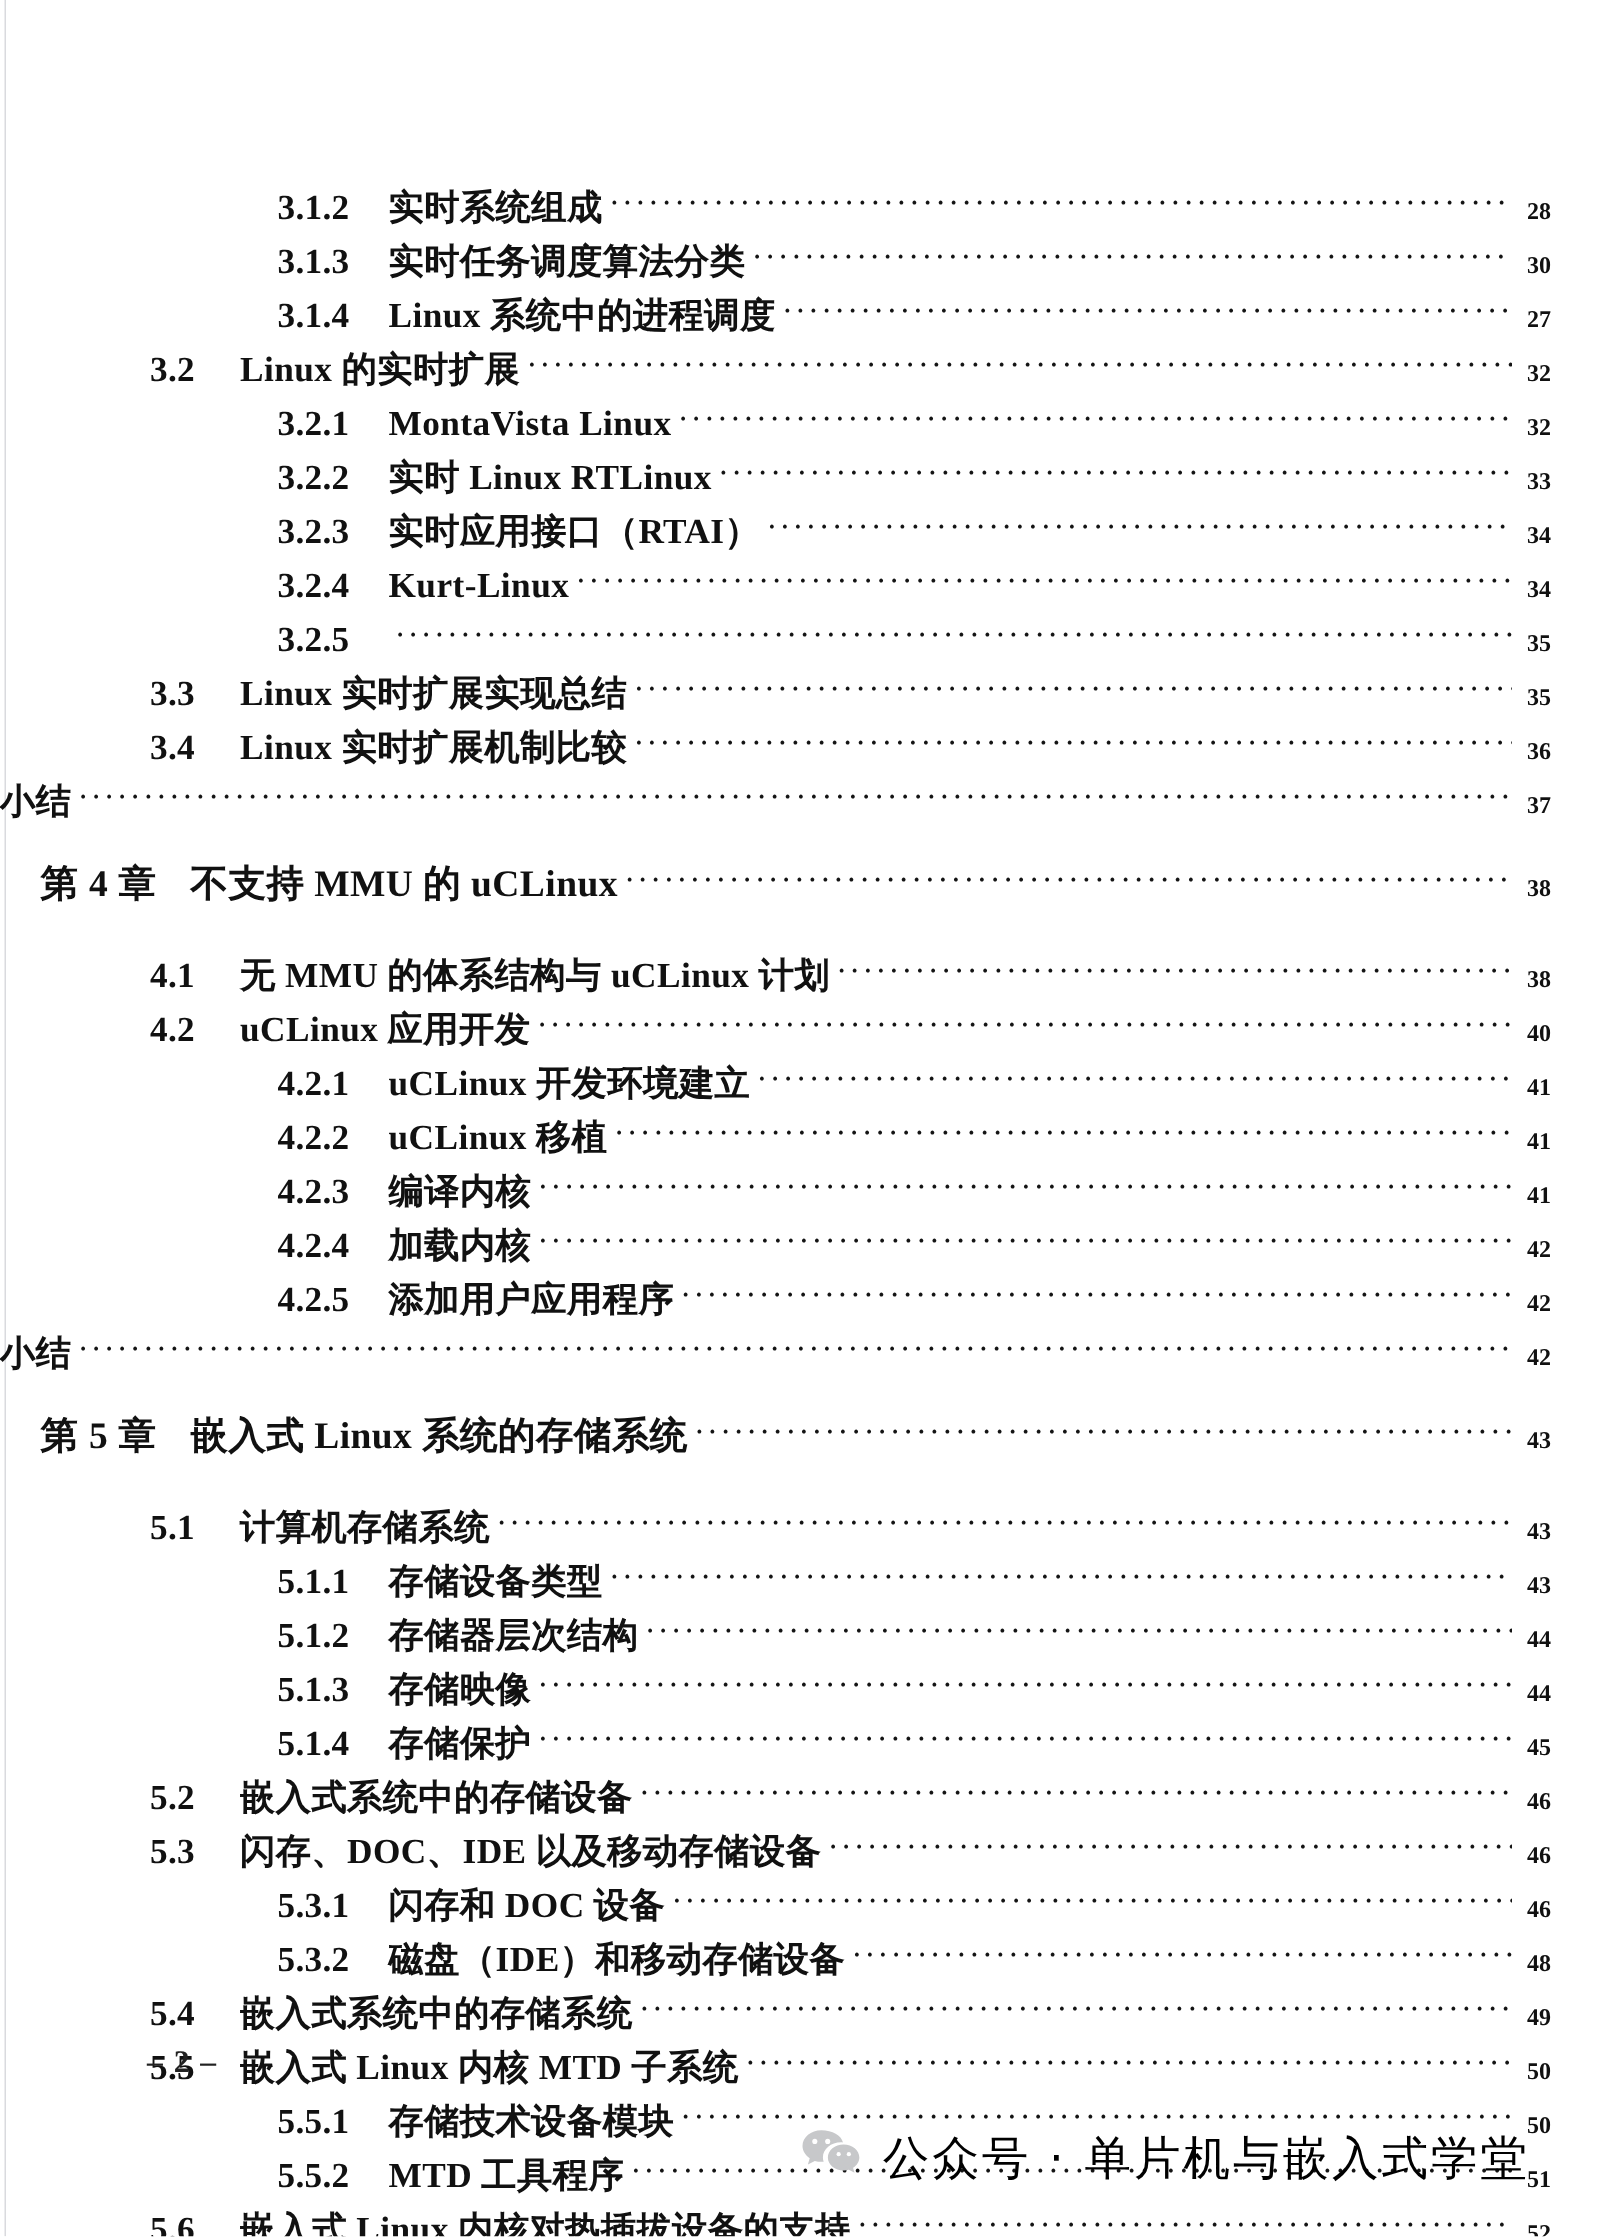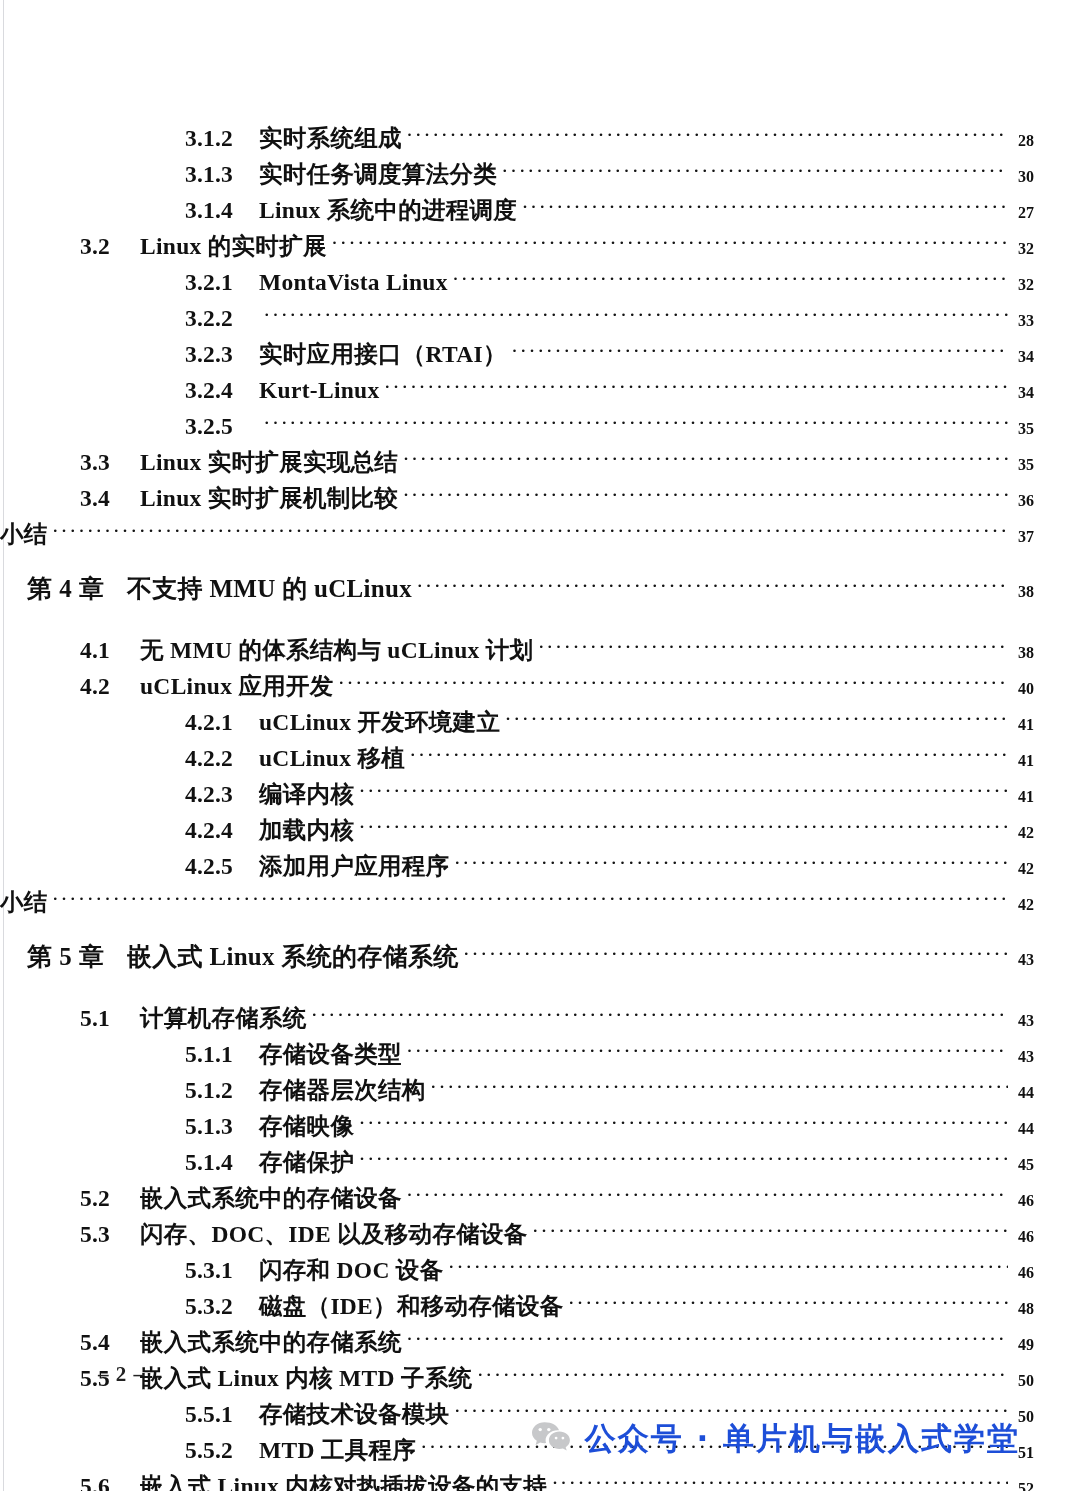--- a/index.html
+++ b/index.html
@@ -37,21 +37,21 @@
   .entry {
     display: flex;
     align-items: baseline;
     height: 36px;
     font-size: 23.5px;
     white-space: nowrap;
   }
 
   
   .lvl-chap  { padding-left: 98px; }
-  .lvl-2     { padding-left: 80px; }
+  .lvl-2     { padding-left: 100px; }
   .lvl-3     { padding-left: 185px; }
   .lvl-sum   { }
 
   .num {
     font-weight: bold;
     letter-spacing: 0.2px;
     flex: none;
   }
   .num-2 { width: 60px; }
   .num-3 { width: 74px; }
@@ -115,27 +115,26 @@
     font-weight: bold;
     letter-spacing: 1px;
     color: #222;
   }
 
   .watermark {
     position: absolute;
     right: 60px;
     top: 1418px;
     display: flex;
-    align-items: flex-end;
+    align-items: center;
     gap: 14px;
-    color: #1d4ed8;
+    color: #000000;
     font-family: "DejaVu Sans", "Liberation Sans", sans-serif;
     font-size: 31px;
     letter-spacing: 2px;
-    font-weight: bold;
   }
   .wechat-logo { display: block; }
 </style>
 </head>
 <body>
 
 <div class="page">
 
   <div class="scan-edge"></div>
 
@@ -165,20 +164,21 @@
         <span class="pageno">32</span>
       </div>
       <div class="entry lvl-3">
         <span class="num num-3">3.2.1</span>
         <span class="title">MontaVista Linux</span>
         <span class="leader"></span>
         <span class="pageno">32</span>
       </div>
       <div class="entry lvl-3">
         <span class="num num-3">3.2.2</span>
+        <span class="title">实时 Linux RTLinux</span>
         <span class="leader"></span>
         <span class="pageno">33</span>
       </div>
       <div class="entry lvl-3">
         <span class="num num-3">3.2.3</span>
         <span class="title">实时应用接口（RTAI）</span>
         <span class="leader"></span>
         <span class="pageno">34</span>
       </div>
       <div class="entry lvl-3">

